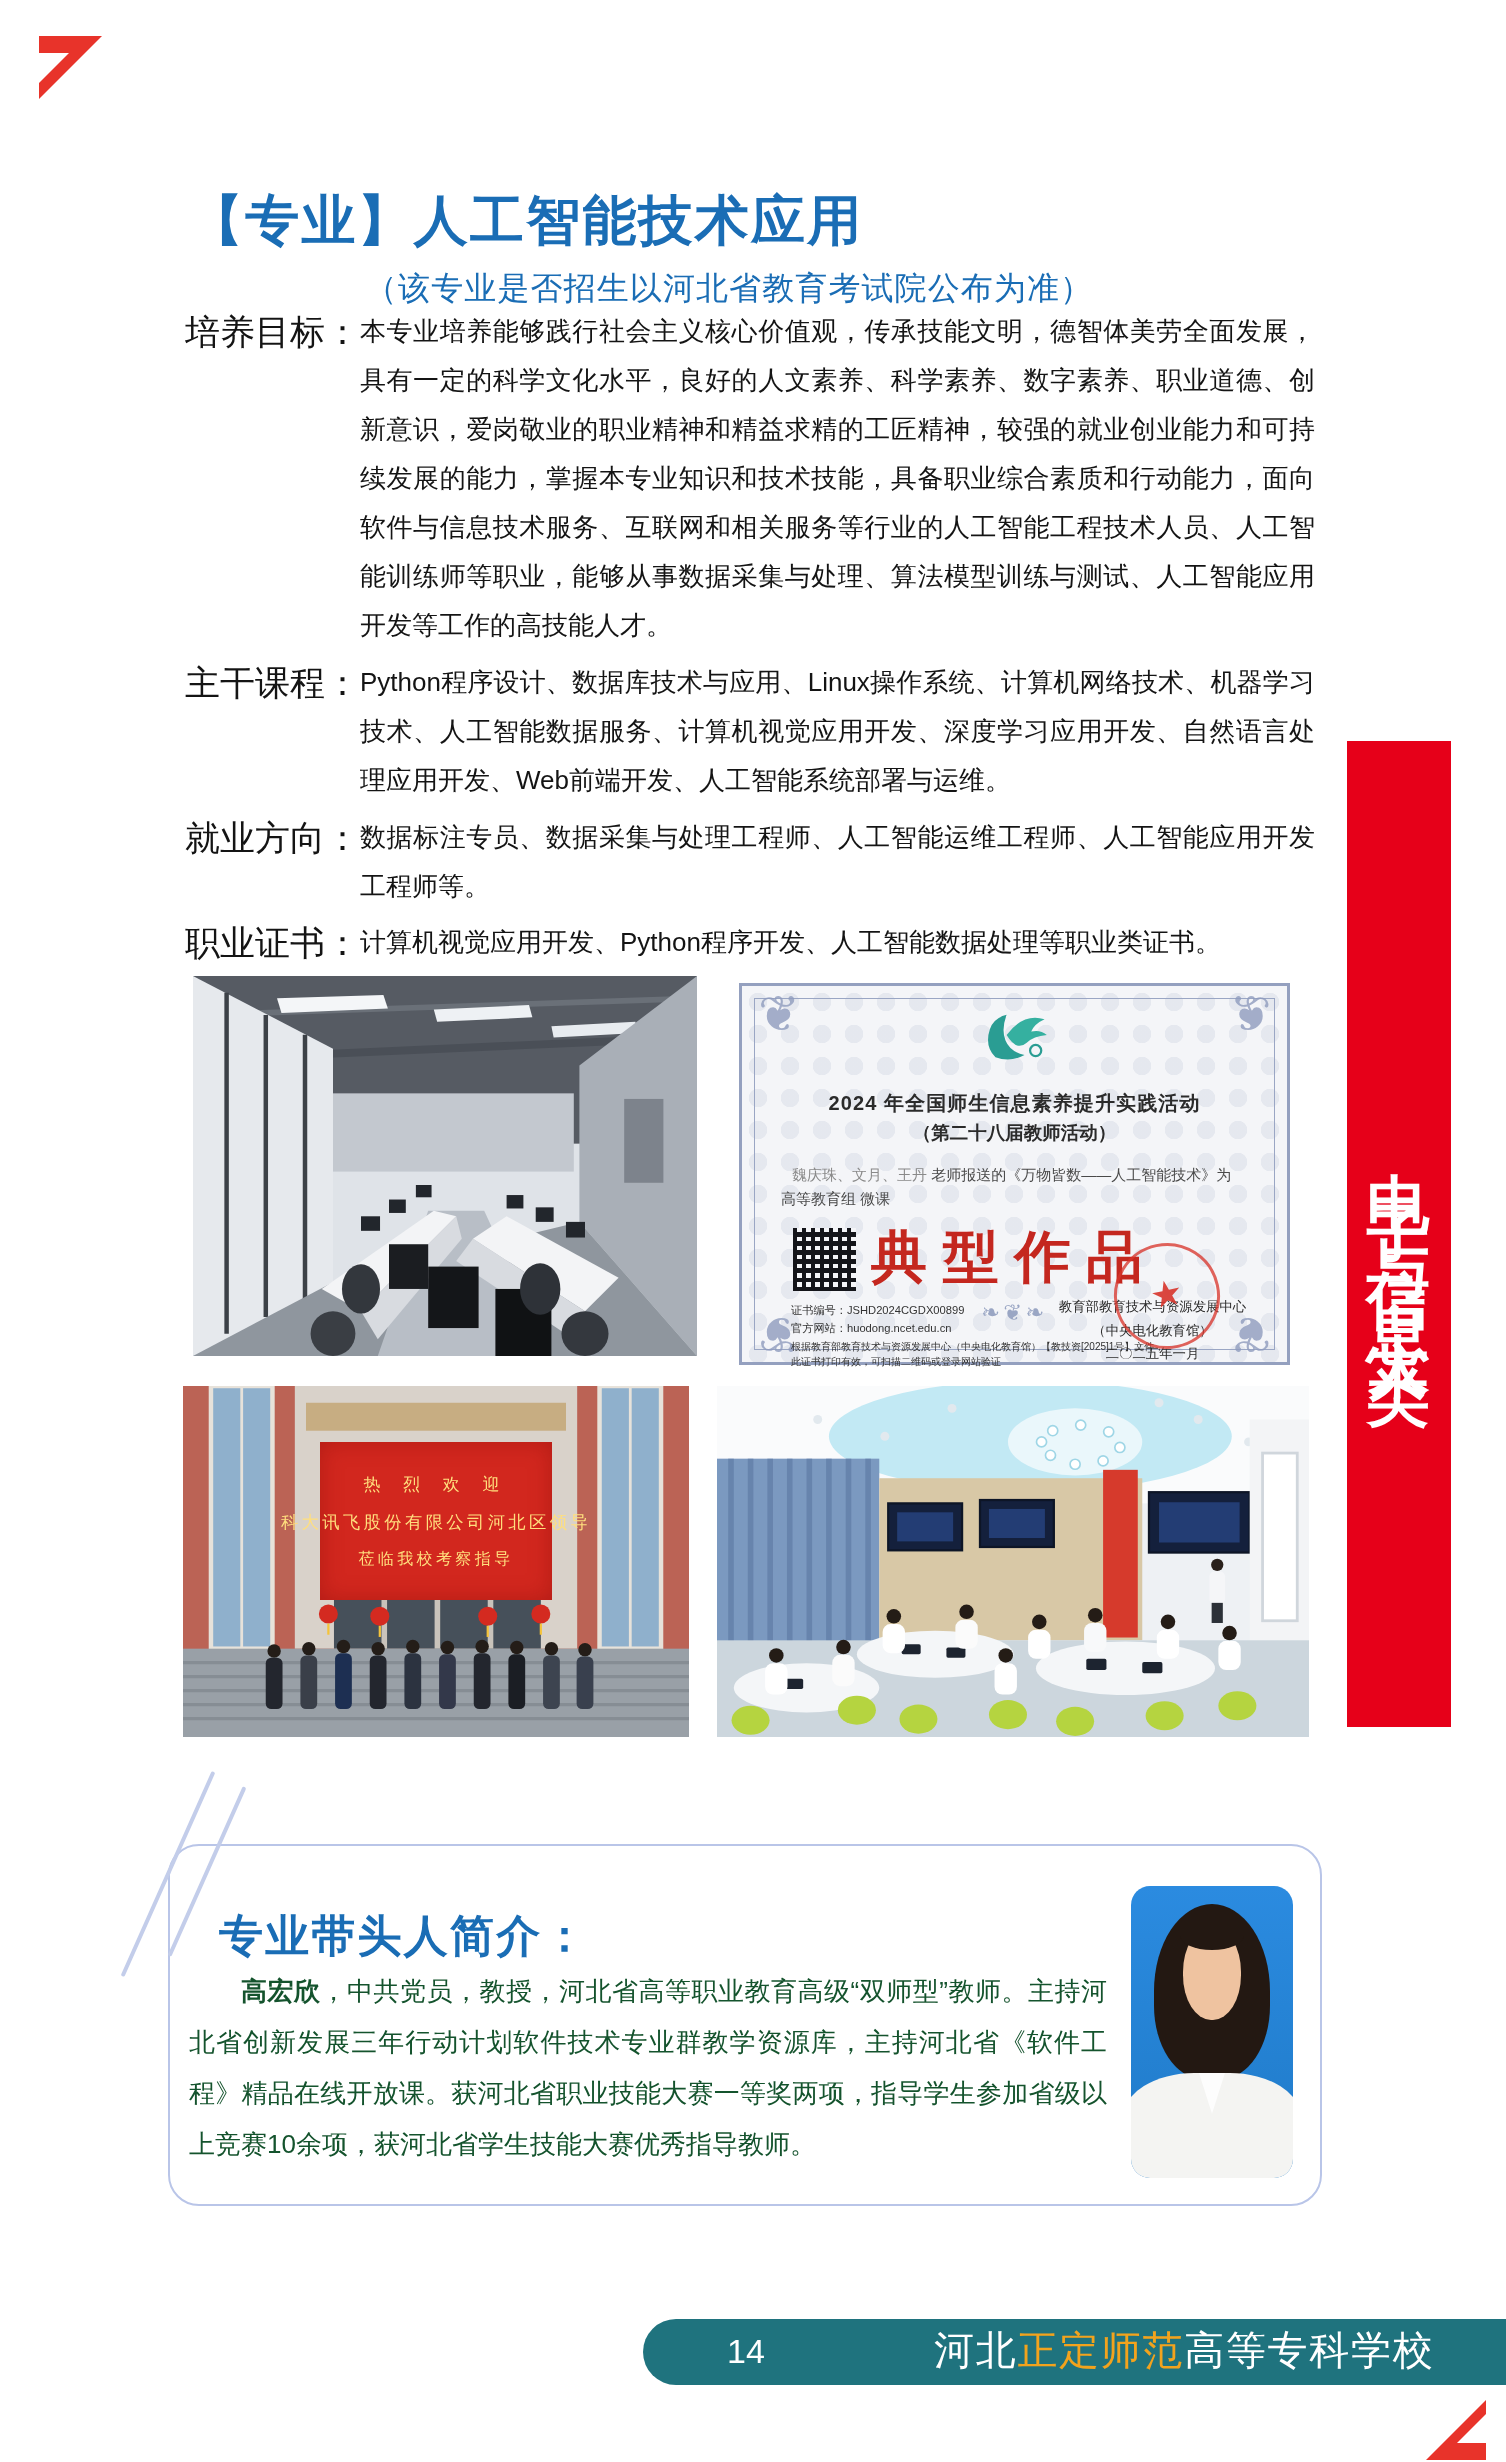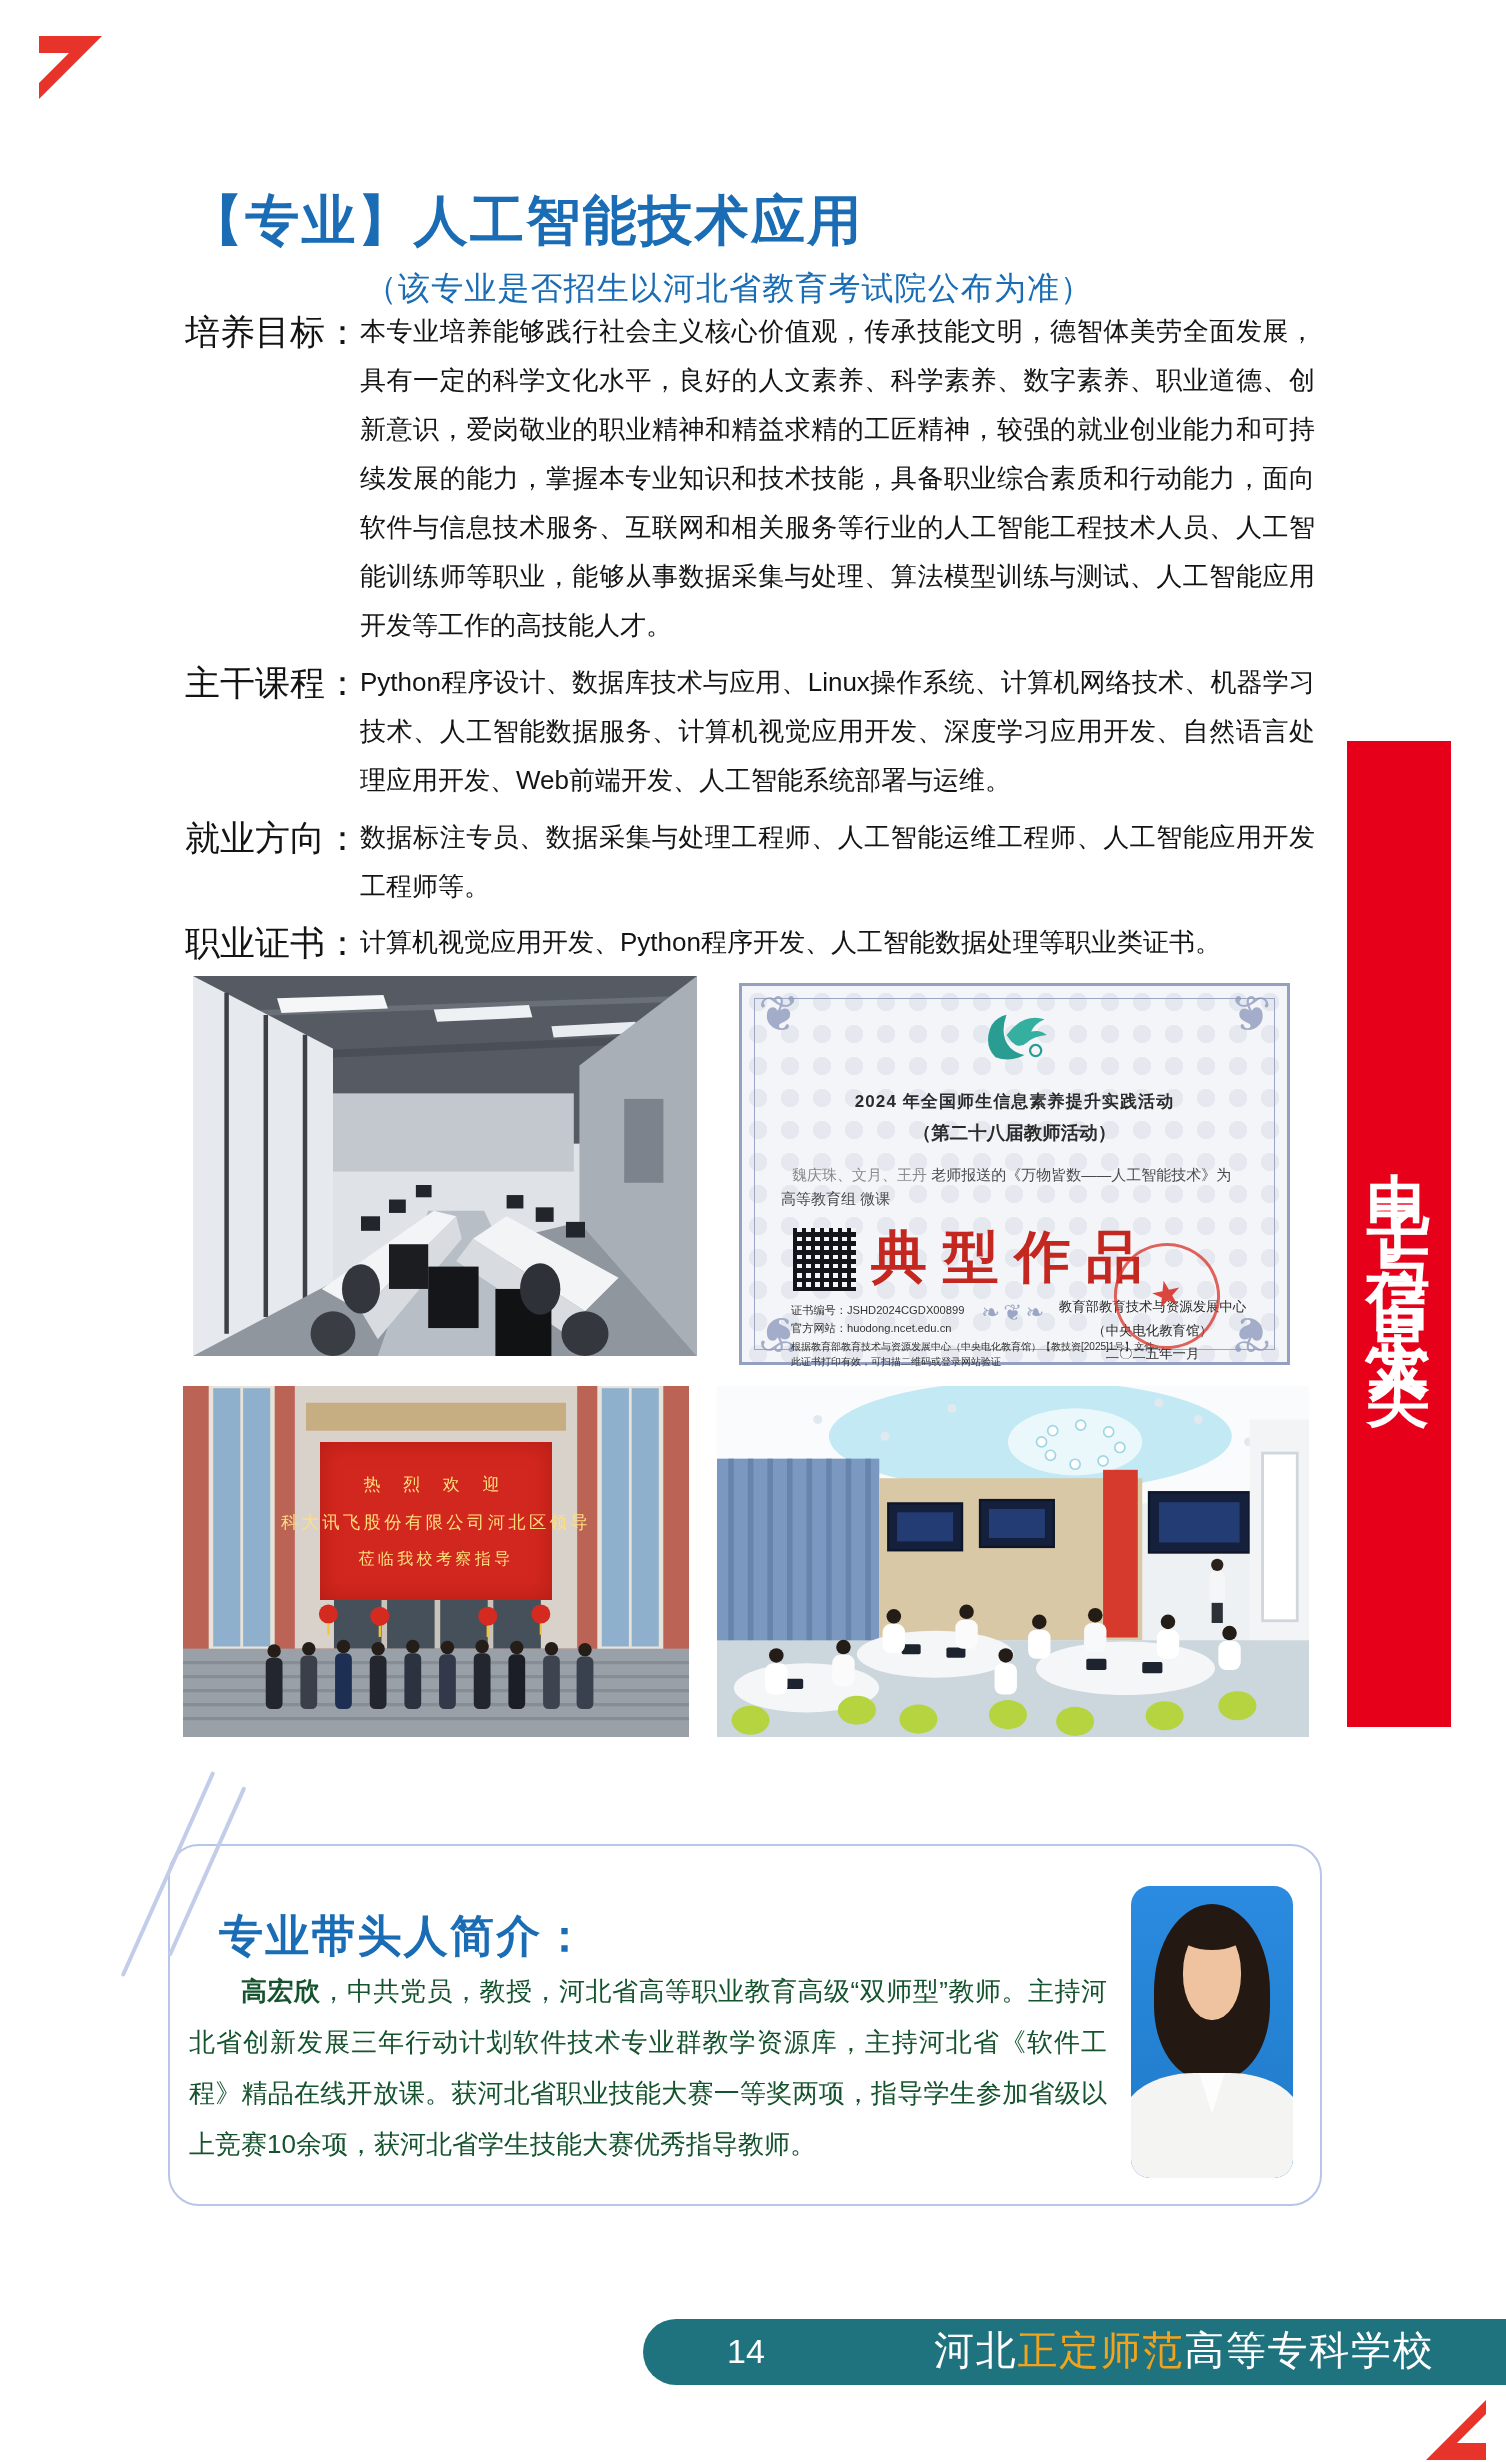--- a/index.html
+++ b/index.html
@@ -47,21 +47,21 @@
     background:#f4f5f8;border:3.4px solid #94a0bf;box-sizing:border-box;
     background-image:radial-gradient(circle,rgba(150,162,192,.16) 9px,transparent 9.5px);
     background-size:32px 32px;}
   .cert-inner{position:absolute;left:12.3px;top:12.3px;right:12.3px;bottom:12.3px;border:1.1px solid #9aa6c4;}
   .cert-corner{position:absolute;width:67px;height:67px;color:#8f9cbe;font-size:50px;line-height:56px;text-align:center;opacity:.8;}
   .cc-tl{left:3.4px;top:0px;}
   .cc-tr{right:3.4px;top:0px;transform:scaleX(-1);}
   .cc-bl{left:3.4px;bottom:0px;transform:scaleY(-1);}
   .cc-br{right:3.4px;bottom:0px;transform:scale(-1,-1);}
   .cert-logo{position:absolute;left:50%;top:21px;transform:translateX(-50%);}
-  .cert-t1{position:absolute;left:0;right:0;top:104px;text-align:center;font-size:17px;font-weight:bold;color:#2b2b2b;letter-spacing:1.1px;}
+  .cert-t1{position:absolute;left:0;right:0;top:104px;text-align:center;font-size:20px;font-weight:bold;color:#2b2b2b;letter-spacing:1.1px;}
   .cert-t2{position:absolute;left:0;right:0;top:134px;text-align:center;font-size:18.5px;font-weight:bold;color:#2b2b2b;}
   .cert-body{position:absolute;left:50px;right:50px;top:177px;font-size:15px;color:#4a4a4a;line-height:24.6px;}
   .cert-body .names{color:#8a8a8a;}
   .cert-body2{position:absolute;left:39px;top:204px;font-size:15px;color:#4a4a4a;text-align:right;}
   .cert-award{position:absolute;left:0;right:0;top:234px;text-align:center;font-size:56px;font-weight:bold;color:#c4271f;letter-spacing:15.7px;}
   .cert-flourish{position:absolute;left:50%;top:313px;transform:translateX(-50%);color:#9aa6c4;font-size:22.4px;letter-spacing:3.4px;}
   .qr{position:absolute;left:51px;top:242px;width:63px;height:63px;background:
     repeating-linear-gradient(0deg,#14151a 0 4.5px,transparent 4.5px 9px),
     repeating-linear-gradient(90deg,#14151a 0 4.5px,#f4f5f8 4.5px 9px);}
   .cert-no{position:absolute;left:49px;top:317px;font-size:11.2px;color:#333;}

